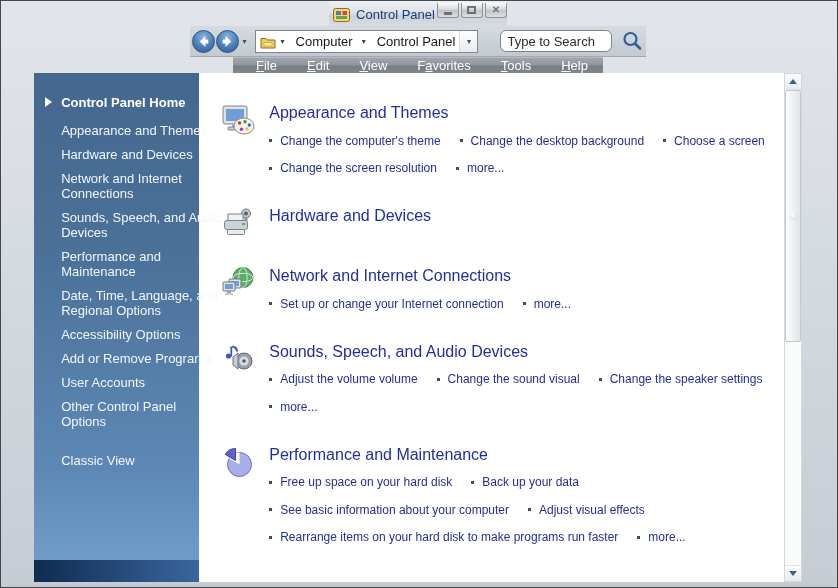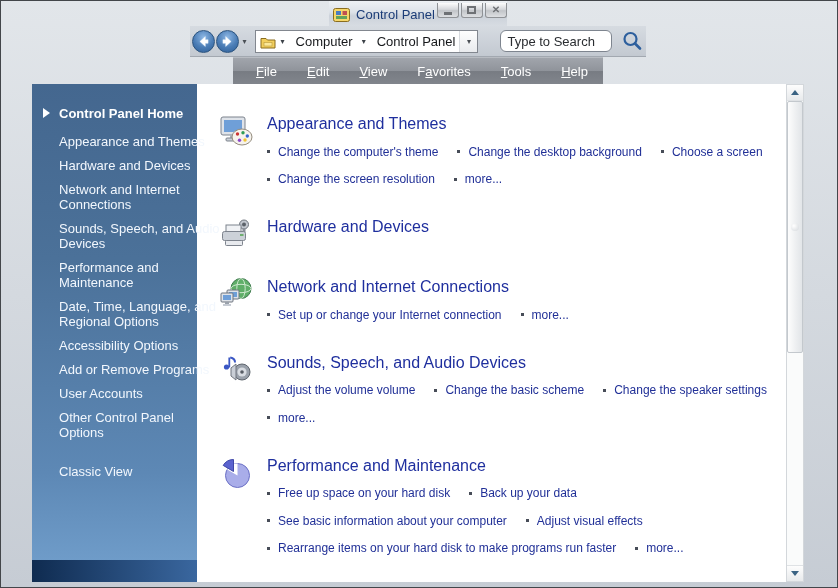--- a/index.html
+++ b/index.html
@@ -46,21 +46,21 @@
     background:linear-gradient(#fefefe,#e9ebee); font-size:8px; color:#4a4f55; }
   .searchbox { width:112px; height:22px; background:#fff; border:1px solid #7e858f;
     border-radius:6px; margin-left:22px; flex:none; display:flex; align-items:center; }
   .searchbox input { border:none; outline:none; width:100%; height:100%;
     font-family:"Liberation Sans", sans-serif; font-size:13px; padding:0 6px;
     background:transparent; color:#1c1e21; }
   .searchbox input::placeholder { color:#2a2d31; opacity:1; }
   .search-icon { width:24px; height:24px; margin-left:8px; flex:none; }
 
   
-  .menubar { height:27px; flex:none; display:flex; align-items:center;
+  .menubar { height:16px; flex:none; display:flex; align-items:center;
     padding-left:8px; border-top:1px solid #b8bcc2;
     background:linear-gradient(#a1a5ac 0%,#90949b 48%,#787c83 52%,#81858c 100%); }
   .menu-item { color:#fff; font-size:13px; padding:0 15px; cursor:default; }
   .menu-item u { text-decoration:underline; }
 
   
   .main { flex:1; display:flex; min-height:0; }
 
   .sidebar { width:165px; flex:none; position:relative; padding:22px 0 0 0;
     background:linear-gradient(180deg,#44678f 0%,#4b7199 35%,#5d88b5 78%,#6f9cc9 96%); }
@@ -284,21 +284,21 @@
               <circle cx="23" cy="19" r="1.8" fill="#565c64"></circle>
               <path d="M12 15 L17 11 L17 27 L12 23 Z" fill="#c9ced6" stroke="#6f757e"></path>
             </svg></span>
           <div class="section-body">
             <div class="section-title">Sounds, Speech, and Audio Devices</div>
             <div class="link-row"><span class="link-item">
                 <span class="bullet"></span>
                 <a class="tasklink">Adjust the volume volume</a>
               </span><span class="link-item">
                 <span class="bullet"></span>
-                <a class="tasklink">Change the basic scheme</a>
+                <a class="tasklink">Change the sound visual</a>
               </span><span class="link-item">
                 <span class="bullet"></span>
                 <a class="tasklink">Change the speaker settings</a>
               </span></div>
             <div class="link-row"><span class="link-item">
                 <span class="bullet"></span>
                 <a class="tasklink">more...</a>
               </span></div>
           </div>
         </div>

